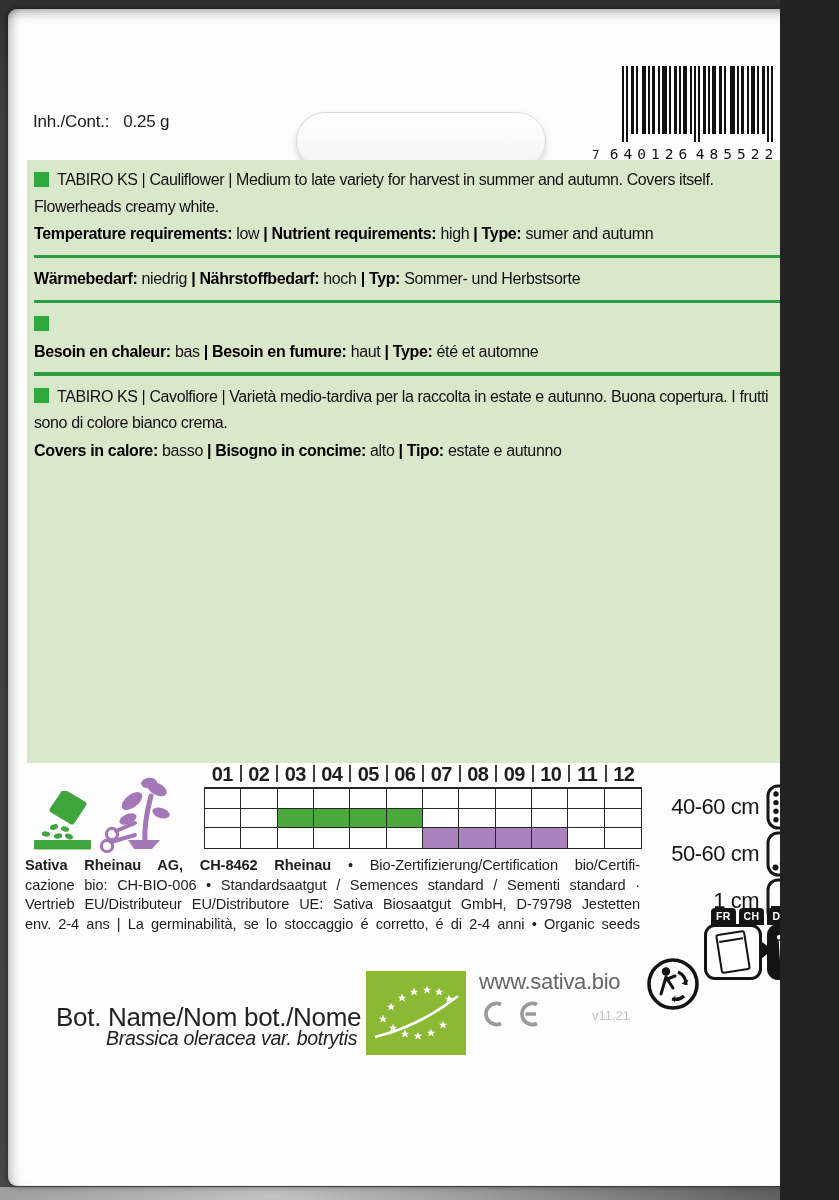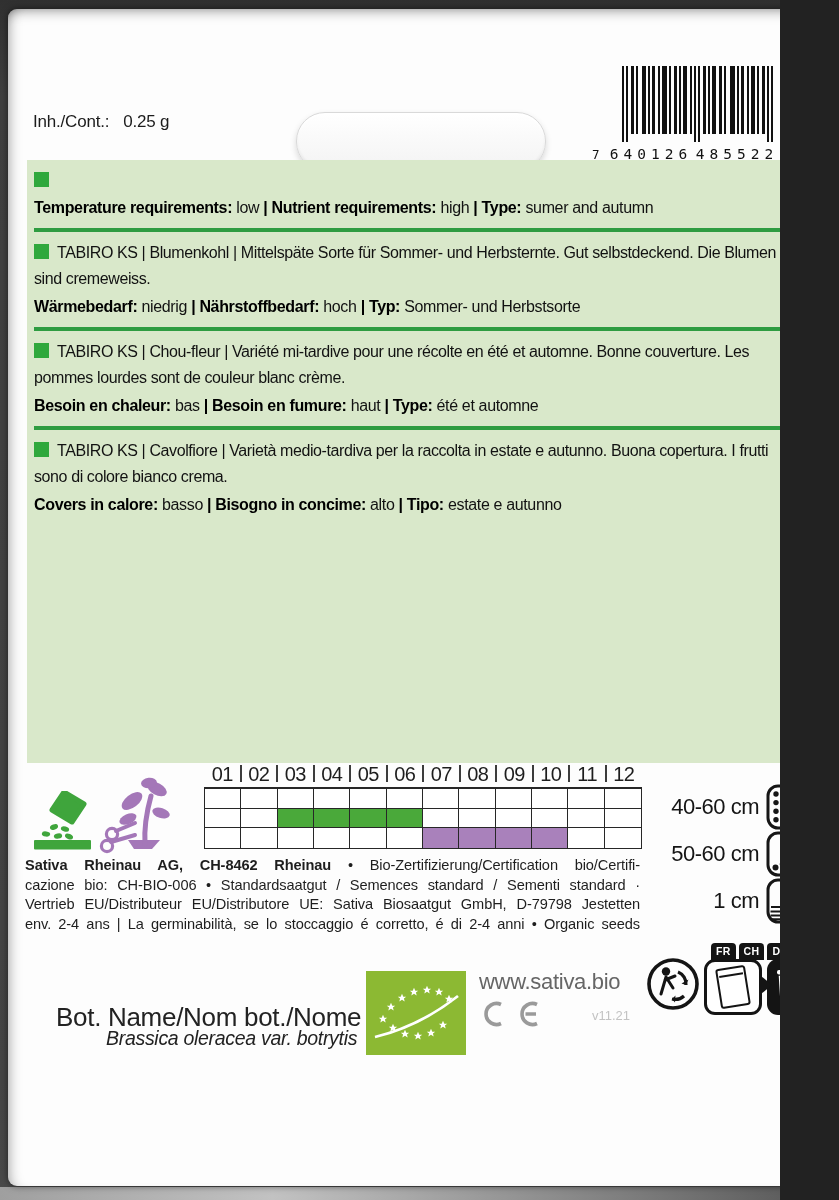--- a/index.html
+++ b/index.html
@@ -33,21 +33,21 @@
   
   .panel{position:absolute;left:27px;top:160px;width:784px;height:603px;background:#d9e8ca;
     box-sizing:border-box;padding:7px 10px 0 7px;}
   .desc{font-size:16px;line-height:26.5px;letter-spacing:-.4px;color:#121212;}
   .sq{display:inline-block;width:15px;height:15px;background:#2fa83c;margin-right:8px;vertical-align:-1.5px;}
   .specline{font-size:16px;line-height:26.5px;letter-spacing:-.35px;color:#121212;margin-top:1px;}
   .specline b{color:#000;}
   .divider{height:3.5px;background:#2e9c41;margin:7px 2px 8px 0;}
   
   .cal-icons{position:absolute;}
-  .cal{position:absolute;left:204px;top:761px;width:438px;}
+  .cal{position:absolute;left:204px;top:761px;width:438px;font-weight:bold;}
   .cal-head{display:grid;grid-template-columns:repeat(12,1fr);height:26px;}
   .cal-head .mcell{position:relative;display:flex;align-items:center;justify-content:center;
     font-size:20px;letter-spacing:-.5px;color:#1d1d1d;}
   .cal-head .mcell i{position:absolute;right:-1px;top:4px;bottom:5px;width:1.6px;background:#3c3c3c;}
   .cal-body{display:grid;grid-template-columns:repeat(12,1fr);grid-auto-rows:19.5px;
     border:1.7px solid #272727;border-top-width:2.1px;background:#fff;}
   .cal-body .cell{border-right:1.6px solid #272727;border-bottom:1.6px solid #272727;}
   .cal-body .cell.col-last{border-right:none;}
   .cal-body .cell.row-last{border-bottom:none;}
   
@@ -61,21 +61,21 @@
   .spacing-row .sval{font-size:22px;letter-spacing:-.5px;color:#151515;}
   .sicon{width:46px;height:46px;flex:none;}
   
   .botname-label{position:absolute;left:56px;top:1002px;font-size:26px;letter-spacing:-.3px;color:#222;}
   .botname{position:absolute;left:58px;top:1027px;font-size:19.5px;font-style:italic;letter-spacing:-.3px;color:#222;margin-left:48px;}
   .eu-logo{position:absolute;left:366px;top:971px;width:100px;height:84px;}
   .website{position:absolute;left:479px;top:969px;font-size:22px;font-weight:normal;color:#666;letter-spacing:-.3px;}
   .ce-mark{position:absolute;left:478px;top:1000px;}
   .version{position:absolute;left:592px;top:1008px;font-size:13px;color:#c3c3c3;}
   .triman{position:absolute;left:646px;top:957px;width:54px;height:54px;}
-  .badge{position:absolute;left:704px;top:943px;width:108px;}
+  .badge{position:absolute;left:704px;top:908px;width:108px;}
   .badge-tabs{display:flex;gap:3px;padding-left:7px;position:relative;z-index:2;}
   .badge-tabs .tab{background:#141414;color:#fff;font-size:10.5px;font-weight:bold;
     padding:2px 5px 3px;border-radius:4px 4px 0 0;letter-spacing:.3px;}
   .badge-body{display:flex;margin-top:-1px;height:56px;position:relative;}
   .badge-left{width:52px;background:#fff;border:3.2px solid #141414;border-radius:11px;
     display:flex;align-items:center;justify-content:center;position:relative;}
   .badge-left:after{content:"";position:absolute;right:-13px;top:14px;
     border-left:11px solid #141414;border-top:9px solid transparent;border-bottom:9px solid transparent;}
   .envelope{width:26px;height:36px;border:2.6px solid #141414;border-radius:3px;background:#fff;
     transform:rotate(-9deg);position:relative;}
@@ -130,31 +130,30 @@
       </svg>
     <div class="barcode-digits">
       <span class="lead">7</span>
       <span class="grp">640126</span>
       <span class="grp">485522</span>
     </div>
   </div>
 
   <div class="panel">
     <div class="block">
-      <div class="desc"><span class="sq"></span></div>
+      <div class="desc"><span class="sq"></span><span>TABIRO KS | Cauliflower | Medium to late variety for harvest in summer and autumn. Covers itself. Flowerheads creamy white.</span></div>
       <div class="specline"><span><b>Temperature requirements:</b> low</span><b> | </b><span><b>Nutrient requirements:</b> high</span><b> | </b><span><b>Type:</b> sumer and autumn</span></div>
     </div>
     <div class="divider"></div>
     <div class="block">
-      <div class="desc"><span class="sq"></span><span>TABIRO KS | Blumenkohl | Mittelspäte Sorte für Sommer- und Herbsternte. Gut selbstdeckend. Die Blumen sind cremeweiss.</span></div>
       <div class="specline"><span><b>Wärmebedarf:</b> niedrig</span><b> | </b><span><b>Nährstoffbedarf:</b> hoch</span><b> | </b><span><b>Typ:</b> Sommer- und Herbstsorte</span></div>
     </div>
     <div class="divider"></div>
     <div class="block">
-      <div class="desc"><span class="sq"></span><span>TABIRO KS | Chou-fleur | Variété mi-tardive pour une récolte en été et automne. Bonne couverture. Les pommes lourdes sont de couleur blanc crème.</span></div>
+      <div class="desc"><span class="sq"></span></div>
       <div class="specline"><span><b>Besoin en chaleur:</b> bas</span><b> | </b><span><b>Besoin en fumure:</b> haut</span><b> | </b><span><b>Type:</b> été et automne</span></div>
     </div>
     <div class="divider"></div>
     <div class="block">
       <div class="desc"><span class="sq"></span><span>TABIRO KS | Cavolfiore | Varietà medio-tardiva per la raccolta in estate e autunno. Buona copertura. I frutti sono di colore bianco crema.</span></div>
       <div class="specline"><span><b>Covers in calore:</b> basso</span><b> | </b><span><b>Bisogno in concime:</b> alto</span><b> | </b><span><b>Tipo:</b> estate e autunno</span></div>
     </div>
   </div>
 
   <svg class="cal-icons" style="left:34px;top:791px" width="62" height="60" viewBox="0 0 62 60">

